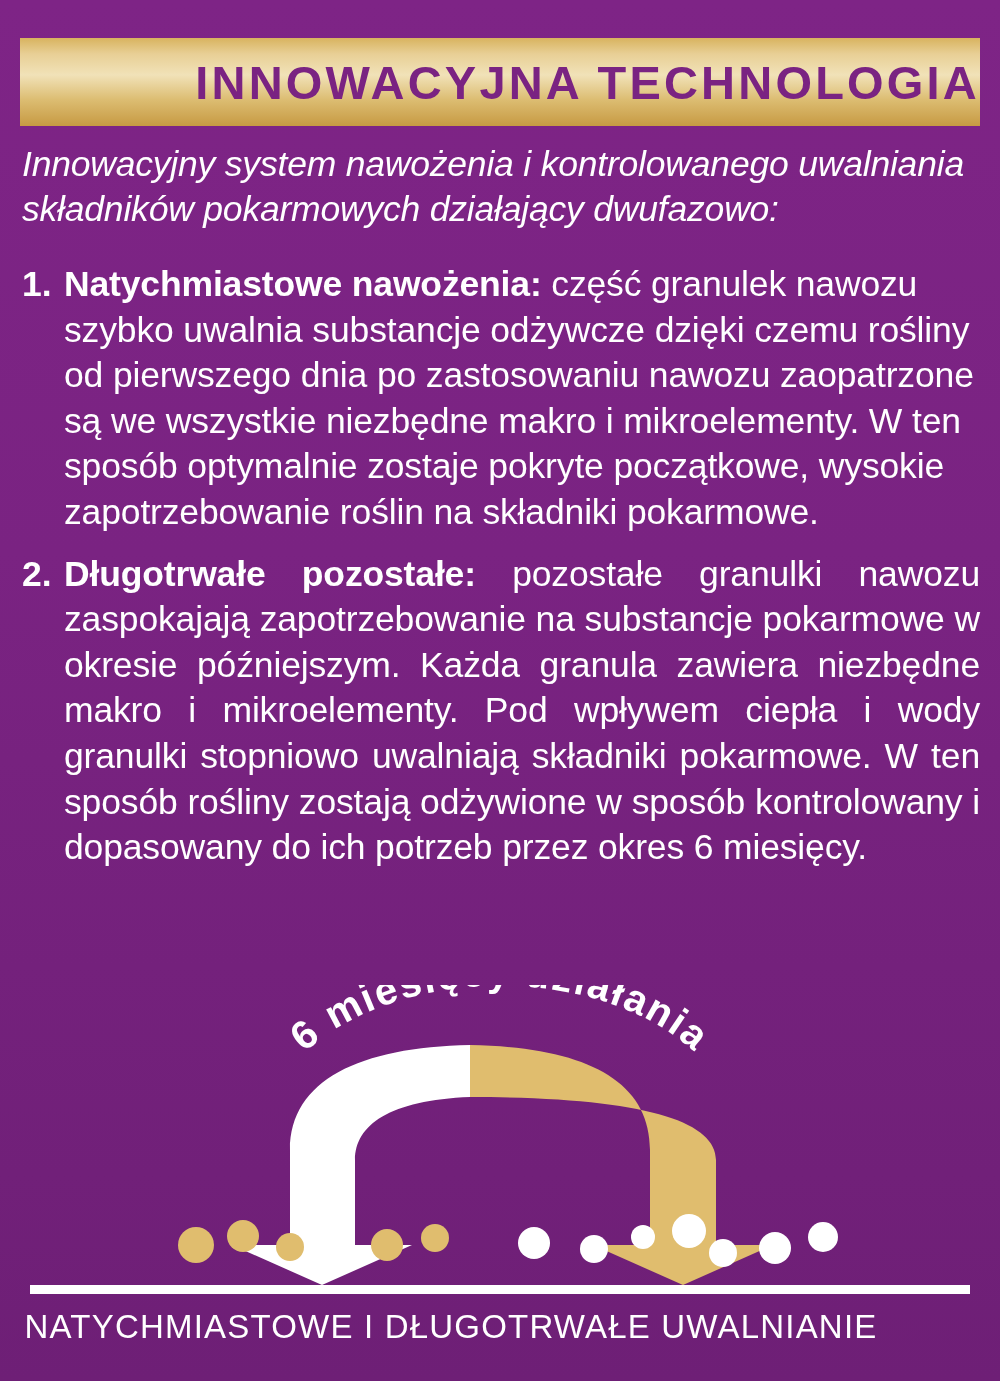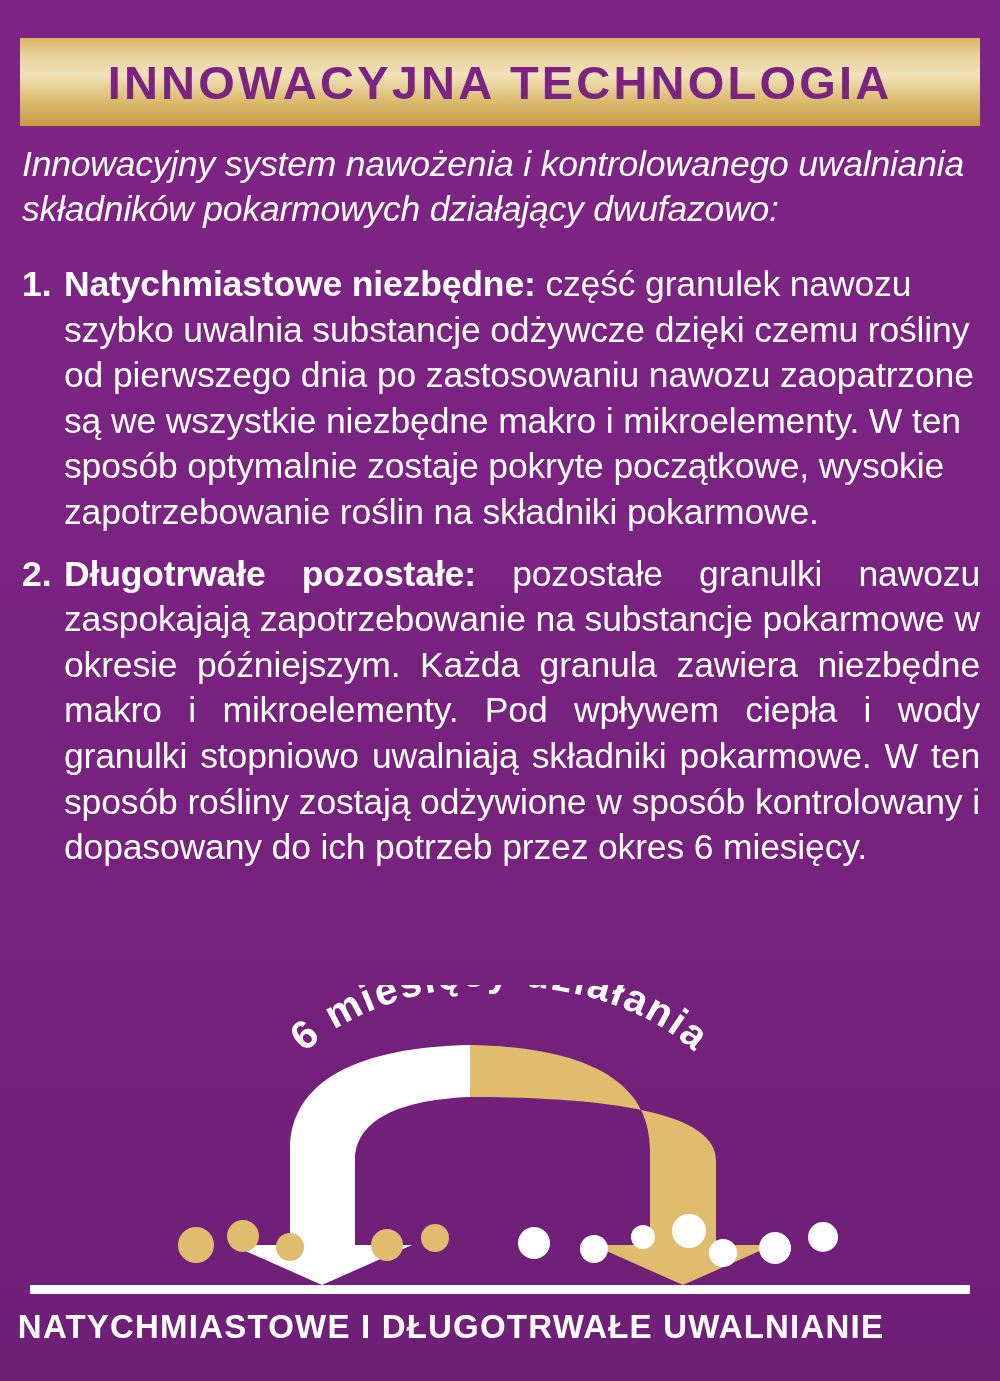--- a/index.html
+++ b/index.html
@@ -24,21 +24,21 @@
   
   .banner {
     position: absolute;
     left: 20px;
     top: 38px;
     width: 960px;
     height: 88px;
     background: linear-gradient(180deg, #d8b35f 0%, #e8cf95 18%, #f1e2b8 42%, #dcbd72 70%, #c79a43 100%);
     display: flex;
     align-items: center;
-    justify-content: center;
+    justify-content: flex-end;
   }
   .banner-title {
     font-size: 47px;
     font-weight: bold;
     letter-spacing: 3.2px;
     color: #7a2382;
     white-space: nowrap;
     font-family: "Liberation Sans", sans-serif;
   }
 
@@ -116,42 +116,42 @@
     background: #ffffff;
   }
   .footer {
     position: absolute;
     left: 0;
     top: 1308px;
     width: 902px;
     text-align: center;
     color: #ffffff;
     font-size: 33px;
-    font-weight: bold;
+    font-weight: normal;
     letter-spacing: 1.2px;
     white-space: nowrap;
   }
 </style>
 </head>
 <body>
 
 <div class="page">
 
   <div class="banner">
     <div class="banner-title">INNOWACYJNA TECHNOLOGIA</div>
   </div>
 
   <div class="intro">Innowacyjny system nawożenia i kontrolowanego uwalniania składników pokarmowych działający dwufazowo:</div>
 
   <div class="list">
 
     <div class="item">
       <div class="num">1.</div>
       <div class="item-body">
-        <b>Natychmiastowe niezbędne:</b><span> część granulek nawozu szybko uwalnia substancje odżywcze dzięki czemu rośliny od pierwszego dnia po zastosowaniu nawozu zaopatrzone są we wszystkie niezbędne makro i mikroelementy. W ten sposób optymalnie zostaje pokryte początkowe, wysokie zapotrzebowanie roślin na składniki pokarmowe.</span>
+        <b>Natychmiastowe nawożenia:</b><span> część granulek nawozu szybko uwalnia substancje odżywcze dzięki czemu rośliny od pierwszego dnia po zastosowaniu nawozu zaopatrzone są we wszystkie niezbędne makro i mikroelementy. W ten sposób optymalnie zostaje pokryte początkowe, wysokie zapotrzebowanie roślin na składniki pokarmowe.</span>
       </div>
     </div>
 
     <div class="item">
       <div class="num">2.</div>
       <div class="item-body justify">
         <b>Długotrwałe  pozostałe:</b><span> pozostałe granulki nawozu zaspokajają zapotrzebowanie na substancje pokarmowe w okresie późniejszym. Każda granula zawiera niezbędne makro i mikroelementy. Pod wpływem ciepła i wody granulki stopniowo uwalniają składniki pokarmowe. W ten sposób rośliny zostają odżywione w sposób kontrolowany i dopasowany do ich potrzeb przez okres 6 miesięcy.</span>
       </div>
     </div>
 

